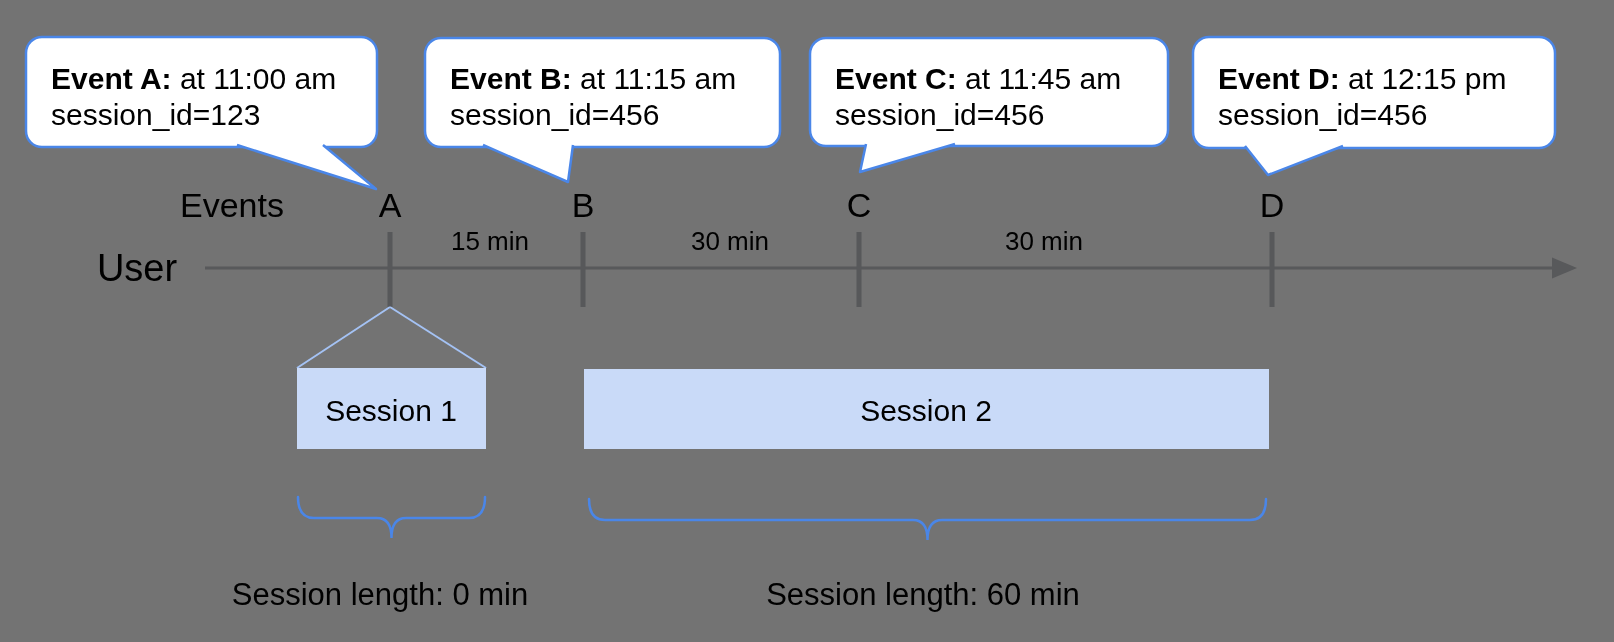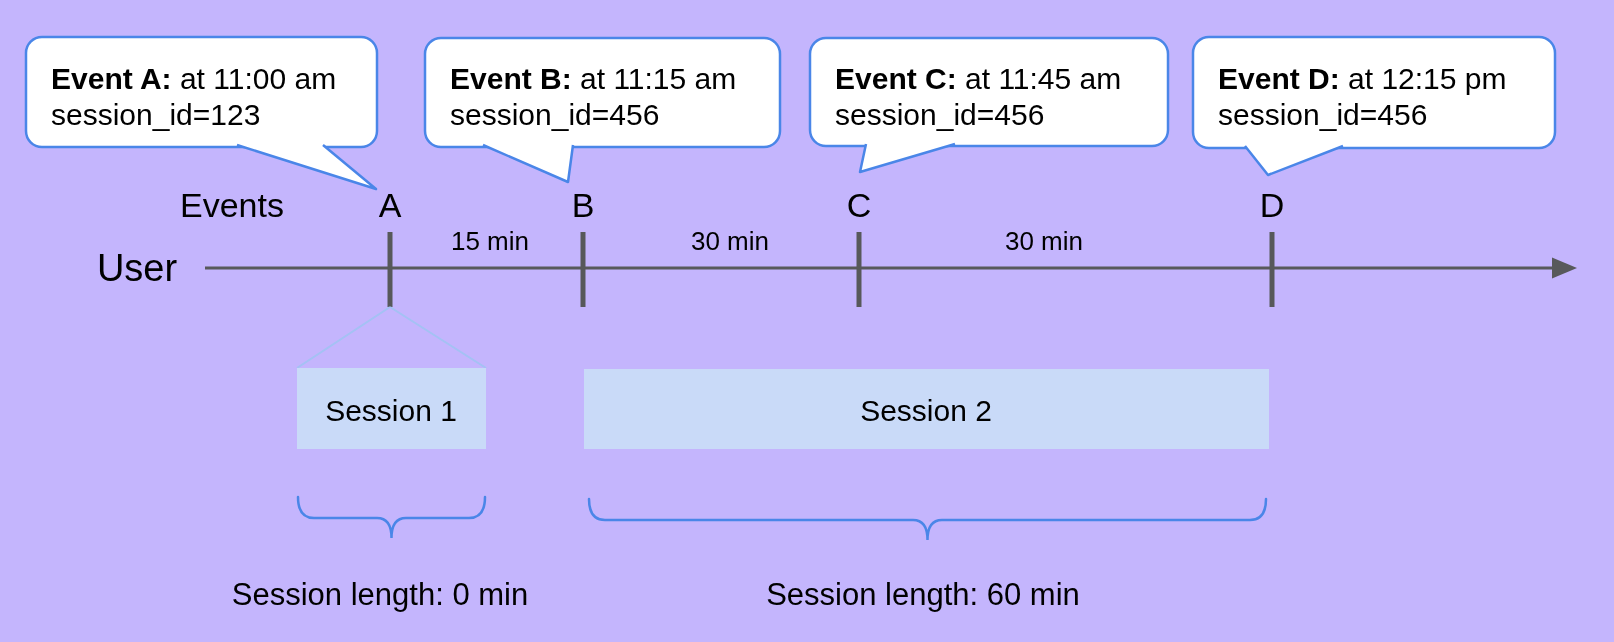--- a/index.html
+++ b/index.html
@@ -1,20 +1,20 @@
 <!DOCTYPE html>
 <html><head>
 <meta charset="utf-8">
 <style>
   html, body { margin: 0; padding: 0; background: #ffffff; }
   .canvas {
     position: relative;
     width: 1614px;
     height: 642px;
-    background: #c4b5fd;
+    background: #737373;
     font-family: "Liberation Sans", sans-serif;
     overflow: hidden;
   }
   svg text {
     font-family: "Liberation Sans", sans-serif;
     fill: #000000;
     white-space: pre;
   }
   .callout-rect { fill: #ffffff; stroke: #4a86e8; stroke-width: 2.5; }
   .callout-tail { fill: #ffffff; stroke: #4a86e8; stroke-width: 2.5; stroke-linejoin: round; }

